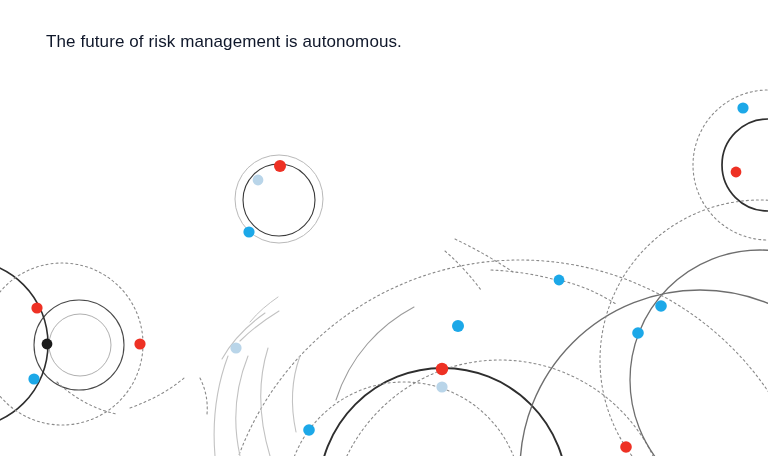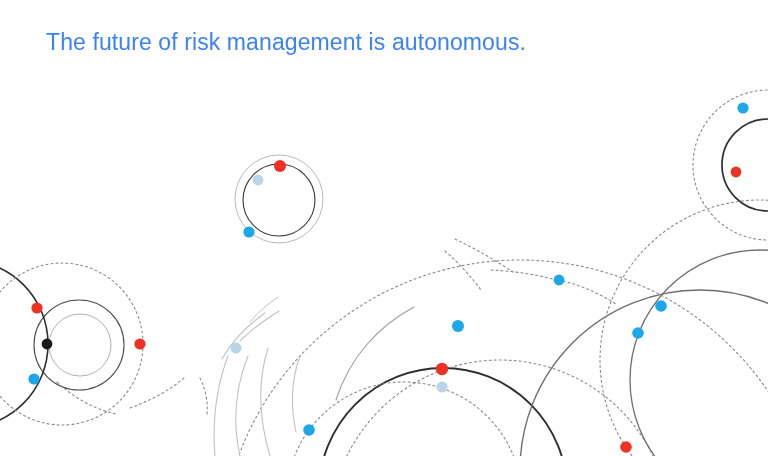--- a/index.html
+++ b/index.html
@@ -13,25 +13,25 @@
     width: 768px;
     height: 456px;
     background: #ffffff;
     overflow: hidden;
     font-family: "Liberation Sans", "DejaVu Sans", sans-serif;
   }
   #headline {
     position: absolute;
     left: 46px;
     top: 27px;
-    font-size: 23px;
+    font-size: 17px;
     font-weight: 400;
     line-height: 30px;
     letter-spacing: 0.1px;
-    color: #3b82f6;
+    color: #0f172a;
     white-space: nowrap;
     z-index: 5;
   }
   #artwork {
     position: absolute;
     left: 0;
     top: 0;
     width: 768px;
     height: 456px;
     z-index: 1;

